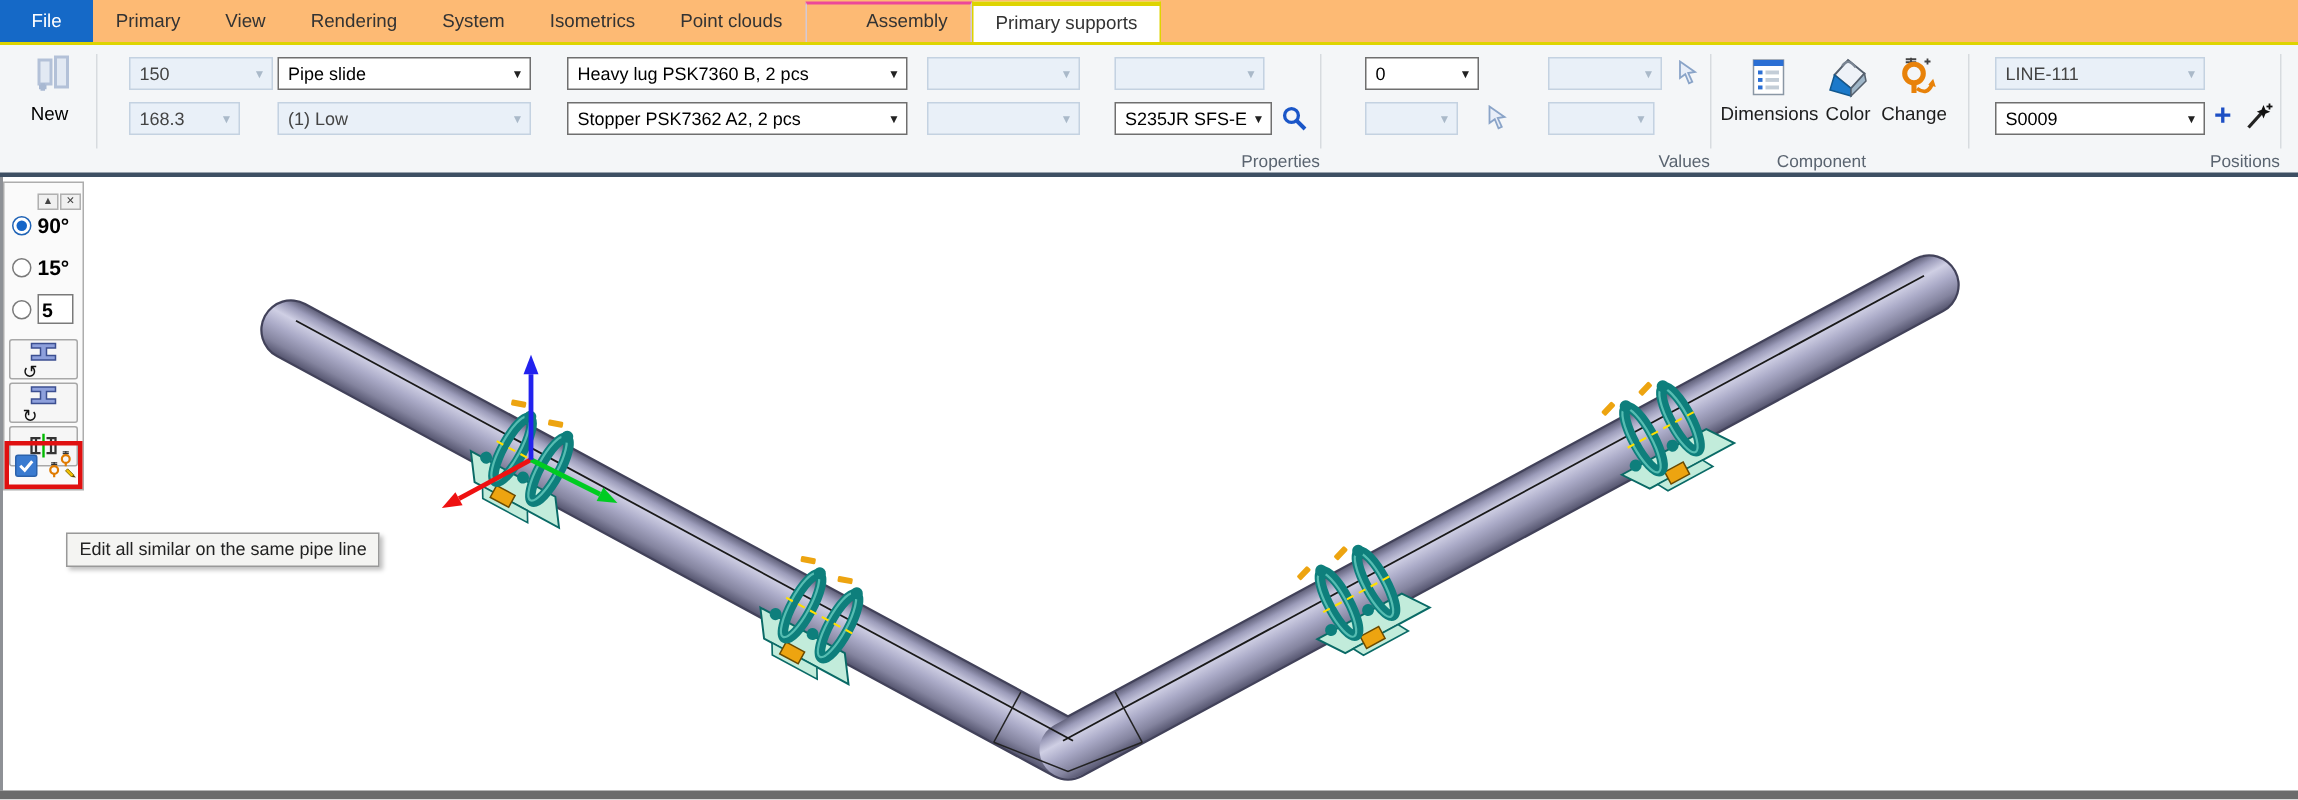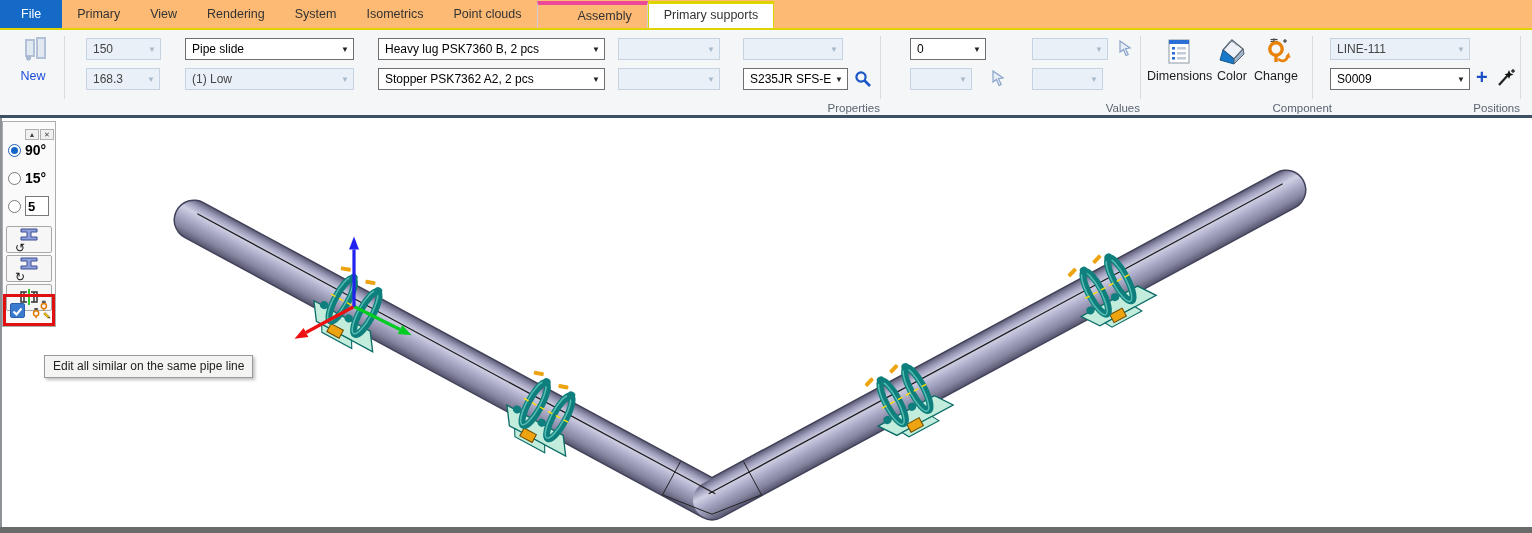--- a/index.html
+++ b/index.html
@@ -4,39 +4,39 @@
 <style>
   html,body{margin:0;padding:0;background:#fff;width:1532px;height:533px;overflow:hidden;
     font-family:"Liberation Sans", sans-serif;}
   .app{position:relative;width:1532px;height:533px;}
 
   
   .menubar{position:absolute;top:0;left:0;right:0;height:28px;background:#fdba74;display:flex;
     font-size:12.5px;color:#333;}
   .mtab{line-height:28px;padding:0 15px;box-sizing:border-box;white-space:nowrap;cursor:default;}
   .mtab.file{background:#1569c7;color:#fff;padding:0 21px;}
-  .mtab.ctx{border:1px solid #d5c9d5;border-top:4px solid #ec4899;border-bottom:none;line-height:23px;margin-top:1px;padding-left:40px;}
+  .mtab.ctx{border:1px solid #d5c9d5;border-top:2px solid #ec4899;border-bottom:none;line-height:23px;margin-top:1px;padding-left:40px;}
   .mtab.active{border:1px solid #ded400;border-top:3px solid #ded400;border-bottom:none;line-height:23px;margin-top:1px;background:#fff;}
 
   
   .ribbon{position:absolute;top:28px;left:0;right:0;height:90px;box-sizing:border-box;
     background:#f4f6f8;border-top:2px solid #ded400;border-bottom:3px solid #3d4f63;}
   .rdiv{position:absolute;top:6px;bottom:16px;width:1px;background:#d7dbdf;}
   .glabel{position:absolute;bottom:1px;text-align:right;font-size:11.5px;color:#5a6470;}
   .combo{position:absolute;height:22px;box-sizing:border-box;display:flex;align-items:center;
     padding-left:6px;font-size:12px;}
   .combo .cv{overflow:hidden;white-space:nowrap;flex:1;}
   .combo .arr{width:16px;text-align:center;font-size:8px;flex:0 0 auto;}
   .combo.on{background:#fff;border:1px solid #6f6f6f;color:#000;}
   .combo.on .arr{color:#222;}
   .combo.off{background:#e9f0f8;border:1px solid #c4d2e1;color:#444;}
   .combo.off .arr{color:#aab9c9;}
   .bigbtn{position:absolute;top:6px;height:62px;text-align:center;font-size:12.5px;color:#1c1c1c;cursor:default;}
   .bigbtn .bicon{display:block;margin:2px auto 3px auto;}
-  .newbtn{position:absolute;left:8px;top:6px;width:50px;height:64px;text-align:center;color:#1d4ed8;font-size:12.5px;}
+  .newbtn{position:absolute;left:8px;top:6px;width:50px;height:64px;text-align:center;color:#000000;font-size:12.5px;}
 
   
   .viewport{position:absolute;top:118px;left:0;right:0;height:409px;background:#fff;
     border-left:2px solid #8e9196;box-sizing:border-box;}
   .bottombar{position:absolute;left:0;right:0;bottom:0;height:6px;background:#6b6b6b;}
 
   
   .apanel{position:absolute;left:2px;top:121px;width:54px;height:206px;background:#fafafa;
     border:1px solid #adadad;box-sizing:border-box;z-index:5;}
   .phead{height:13px;text-align:right;padding:1px 1px 0 0;}
@@ -84,21 +84,21 @@
     <div class="newbtn">
       <svg class="bicon" width="30" height="30" viewBox="0 0 30 30">
         <rect x="8" y="4" width="8" height="16" fill="#e2e9f3" stroke="#b3c1d8" stroke-width="2"></rect>
         <rect x="19" y="2" width="8" height="20" fill="#e2e9f3" stroke="#b3c1d8" stroke-width="2"></rect>
         <path d="M8,22 h5 M10.5,19.5 v5" stroke="#a9b9d2" stroke-width="3"></path>
       </svg>
       <span>New</span>
     </div>
     <div class="rdiv" style="left:64px"></div>
 
-    <div class="combo off" style="left:86px;top:8px;width:75px">
+    <div class="combo off" style="left:86px;top:8px;width:96px">
       <span class="cv">150</span>
         <span class="arr">▼</span>
     </div>
     <div class="combo off" style="left:86px;top:38px;width:74px">
       <span class="cv">168.3</span>
         <span class="arr">▼</span>
     </div>
     <div class="combo on" style="left:185px;top:8px;width:169px">
       <span class="cv">Pipe slide</span>
         <span class="arr">▼</span>
@@ -192,21 +192,21 @@
         <line x1="9.5" y1="3.5" x2="16.5" y2="3.5" stroke="#444" stroke-width="1.2"></line>
         <line x1="22" y1="3" x2="26" y2="3" stroke="#444" stroke-width="1.2"></line>
         <line x1="24" y1="1" x2="24" y2="5" stroke="#444" stroke-width="1.2"></line>
         <circle cx="15" cy="11" r="6.2" fill="none" stroke="#e8820a" stroke-width="3.4"></circle>
         <line x1="15" y1="17" x2="15" y2="24" stroke="#e8820a" stroke-width="3.4"></line>
         <path d="M17,21 q7,5 10,-3" fill="none" stroke="#e8820a" stroke-width="2.6"></path>
         <polygon points="27.8,14.5 29.5,20 24.5,18.5" fill="#e8820a"></polygon>
       </svg>
       <span>Change</span>
     </div>
-    <div class="glabel" style="left:1160px;width:172px">Component</div>
+    <div class="glabel" style="left:1072px;width:172px">Component</div>
     <div class="rdiv" style="left:1312px"></div>
 
     <div class="combo off" style="left:1330px;top:8px;width:140px">
       <span class="cv">LINE-111</span>
         <span class="arr">▼</span>
     </div>
     <div class="combo on" style="left:1330px;top:38px;width:140px">
       <span class="cv">S0009</span>
         <span class="arr">▼</span>
     </div>

